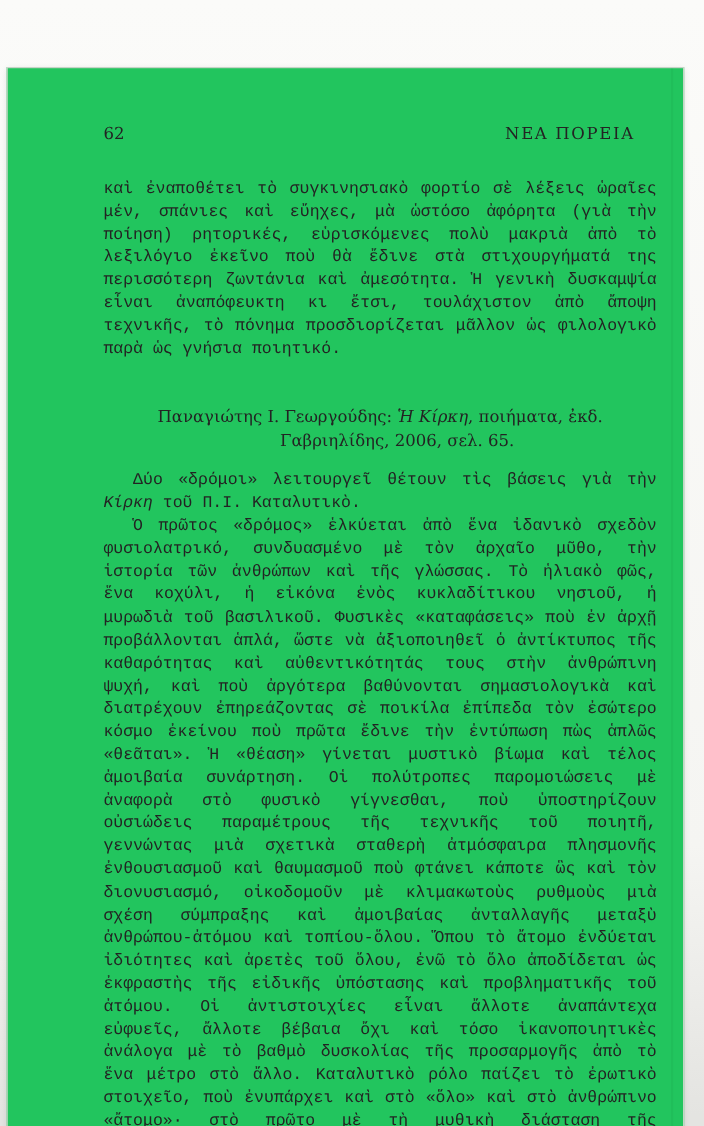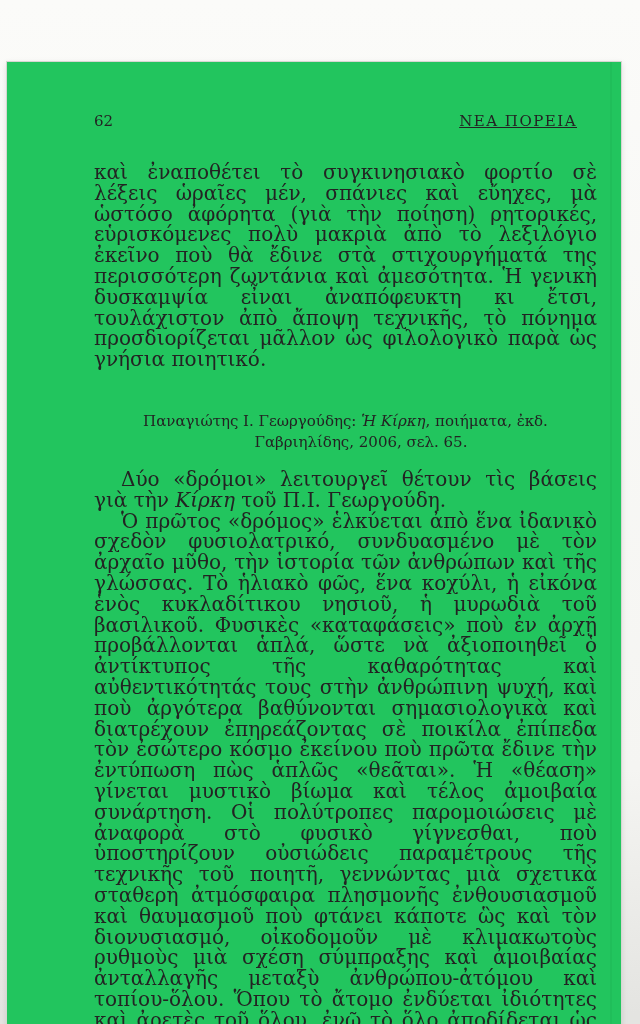--- a/index.html
+++ b/index.html
@@ -42,28 +42,28 @@
     display: flex;
     justify-content: space-between;
     align-items: baseline;
     font-size: 15px;
     line-height: 16px;
     margin-bottom: 33px;
   }
   .journal-title {
     letter-spacing: 1.5px;
     padding-right: 20px;
-    text-decoration: underline;
   }
   .para {
     margin: 0;
-    font-size: 20px;
+    font-size: 15px;
     line-height: 20.8px;
     text-align: justify;
     text-justify: inter-word;
+    font-family: Liberation Mono, monospace;
   }
   .para.flush { text-indent: 0; }
   .para.indent { text-indent: 27px; }
   .citation {
     margin: 41px 0 16px 0;
     padding-left: 31px;
     text-indent: -31px;
     font-size: 15px;
     line-height: 21px;
     text-align: center;
@@ -77,17 +77,17 @@
 
   <div class="running-header">
     <span class="page-number">62</span>
     <span class="journal-title">ΝΕΑ ΠΟΡΕΙΑ</span>
   </div>
 
   <p class="para flush"><span>καὶ ἐναποθέτει τὸ συγκινησιακὸ φορτίο σὲ λέξεις ὡραῖες μέν, σπάνιες καὶ εὔηχες, μὰ ὡστόσο ἀφόρητα (γιὰ τὴν ποίηση) ρητορικές, εὑρισκόμενες πολὺ μακριὰ ἀπὸ τὸ λεξιλόγιο ἐκεῖνο ποὺ θὰ ἔδινε στὰ στιχουργήματά της περισσότερη ζωντάνια καὶ ἀμεσότητα. Ἡ γενικὴ δυσκαμψία εἶναι ἀναπόφευκτη κι ἔτσι, τουλάχιστον ἀπὸ ἄποψη τεχνικῆς, τὸ πόνημα προσδιορίζεται μᾶλλον ὡς φιλολογικὸ παρὰ ὡς γνήσια ποιητικό.</span></p>
 
   <p class="citation"><span>Παναγιώτης Ι. Γεωργούδης: </span><span class="italic">Ἡ Κίρκη</span><span>, ποιήματα, ἐκδ. Γαβριηλίδης, 2006, σελ. 65.</span></p>
 
-  <p class="para indent"><span>Δύο «δρόμοι» λειτουργεῖ θέτουν τὶς βάσεις γιὰ τὴν </span><span class="italic">Κίρκη</span><span> τοῦ Π.Ι. Γεωργούδη.</span></p>
+  <p class="para indent"><span>Δύο «δρόμοι» λειτουργεῖ θέτουν τὶς βάσεις γιὰ τὴν </span><span class="italic">Κίρκη</span><span> τοῦ Π.Ι. Καταλυτικὸ.</span></p>
 
   <p class="para indent"><span>Ὁ πρῶτος «δρόμος» ἑλκύεται ἀπὸ ἕνα ἰδανικὸ σχεδὸν φυσιολατρικό, συνδυασμένο μὲ τὸν ἀρχαῖο μῦθο, τὴν ἱστορία τῶν ἀνθρώπων καὶ τῆς γλώσσας. Τὸ ἡλιακὸ φῶς, ἕνα κοχύλι, ἡ εἰκόνα ἑνὸς κυκλαδίτικου νησιοῦ, ἡ μυρωδιὰ τοῦ βασιλικοῦ. Φυσικὲς «καταφάσεις» ποὺ ἐν ἀρχῇ προβάλλονται ἁπλά, ὥστε νὰ ἀξιοποιηθεῖ ὁ ἀντίκτυπος τῆς καθαρότητας καὶ αὐθεντικότητάς τους στὴν ἀνθρώπινη ψυχή, καὶ ποὺ ἀργότερα βαθύνονται σημασιολογικὰ καὶ διατρέχουν ἐπηρεάζοντας σὲ ποικίλα ἐπίπεδα τὸν ἐσώτερο κόσμο ἐκείνου ποὺ πρῶτα ἔδινε τὴν ἐντύπωση πὼς ἁπλῶς «θεᾶται». Ἡ «θέαση» γίνεται μυστικὸ βίωμα καὶ τέλος ἀμοιβαία συνάρτηση. Οἱ πολύτροπες παρομοιώσεις μὲ ἀναφορὰ στὸ φυσικὸ γίγνεσθαι, ποὺ ὑποστηρίζουν οὐσιώδεις παραμέτρους τῆς τεχνικῆς τοῦ ποιητῆ, γεννώντας μιὰ σχετικὰ σταθερὴ ἀτμόσφαιρα πλησμονῆς ἐνθουσιασμοῦ καὶ θαυμασμοῦ ποὺ φτάνει κάποτε ὣς καὶ τὸν διονυσιασμό, οἰκοδομοῦν μὲ κλιμακωτοὺς ρυθμοὺς μιὰ σχέση σύμπραξης καὶ ἀμοιβαίας ἀνταλλαγῆς μεταξὺ ἀνθρώπου-ἀτόμου καὶ τοπίου-ὅλου. Ὅπου τὸ ἄτομο ἐνδύεται ἰδιότητες καὶ ἀρετὲς τοῦ ὅλου, ἐνῶ τὸ ὅλο ἀποδίδεται ὡς ἐκφραστὴς τῆς εἰδικῆς ὑπόστασης καὶ προβληματικῆς τοῦ ἀτόμου. Οἱ ἀντιστοιχίες εἶναι ἄλλοτε ἀναπάντεχα εὐφυεῖς, ἄλλοτε βέβαια ὄχι καὶ τόσο ἱκανοποιητικὲς ἀνάλογα μὲ τὸ βαθμὸ δυσκολίας τῆς προσαρμογῆς ἀπὸ τὸ ἕνα μέτρο στὸ ἄλλο. Καταλυτικὸ ρόλο παίζει τὸ ἐρωτικὸ στοιχεῖο, ποὺ ἐνυπάρχει καὶ στὸ «ὅλο» καὶ στὸ ἀνθρώπινο «ἄτομο»· στὸ πρῶτο μὲ τὴ μυθικὴ διάσταση τῆς γονιμότητας καὶ τῆς διαιώνισης, στὸ δεύτερο μὲ τὰ πιὸ ρεαλιστικὰ καὶ σαφῶς ἀνθρωποκεντρικὰ συνεπακόλουθα τῆς ἀνικανοποίητης ἐπιθυμίας καὶ τοῦ ἐν αὐτῇ πόνου. Τὸ στοιχεῖο αὐτὸ λειτουργεῖ συχνὰ ὡς κρίκος σύνδεσης προκειμένου νὰ γίνεται ἡ μετατροπία ἀπὸ τὸ γενικὸ καὶ ὁλιστικὸ στὸ βαθύτατα προσωπικό.</span></p>
 
 </div>
 
 </body></html>

